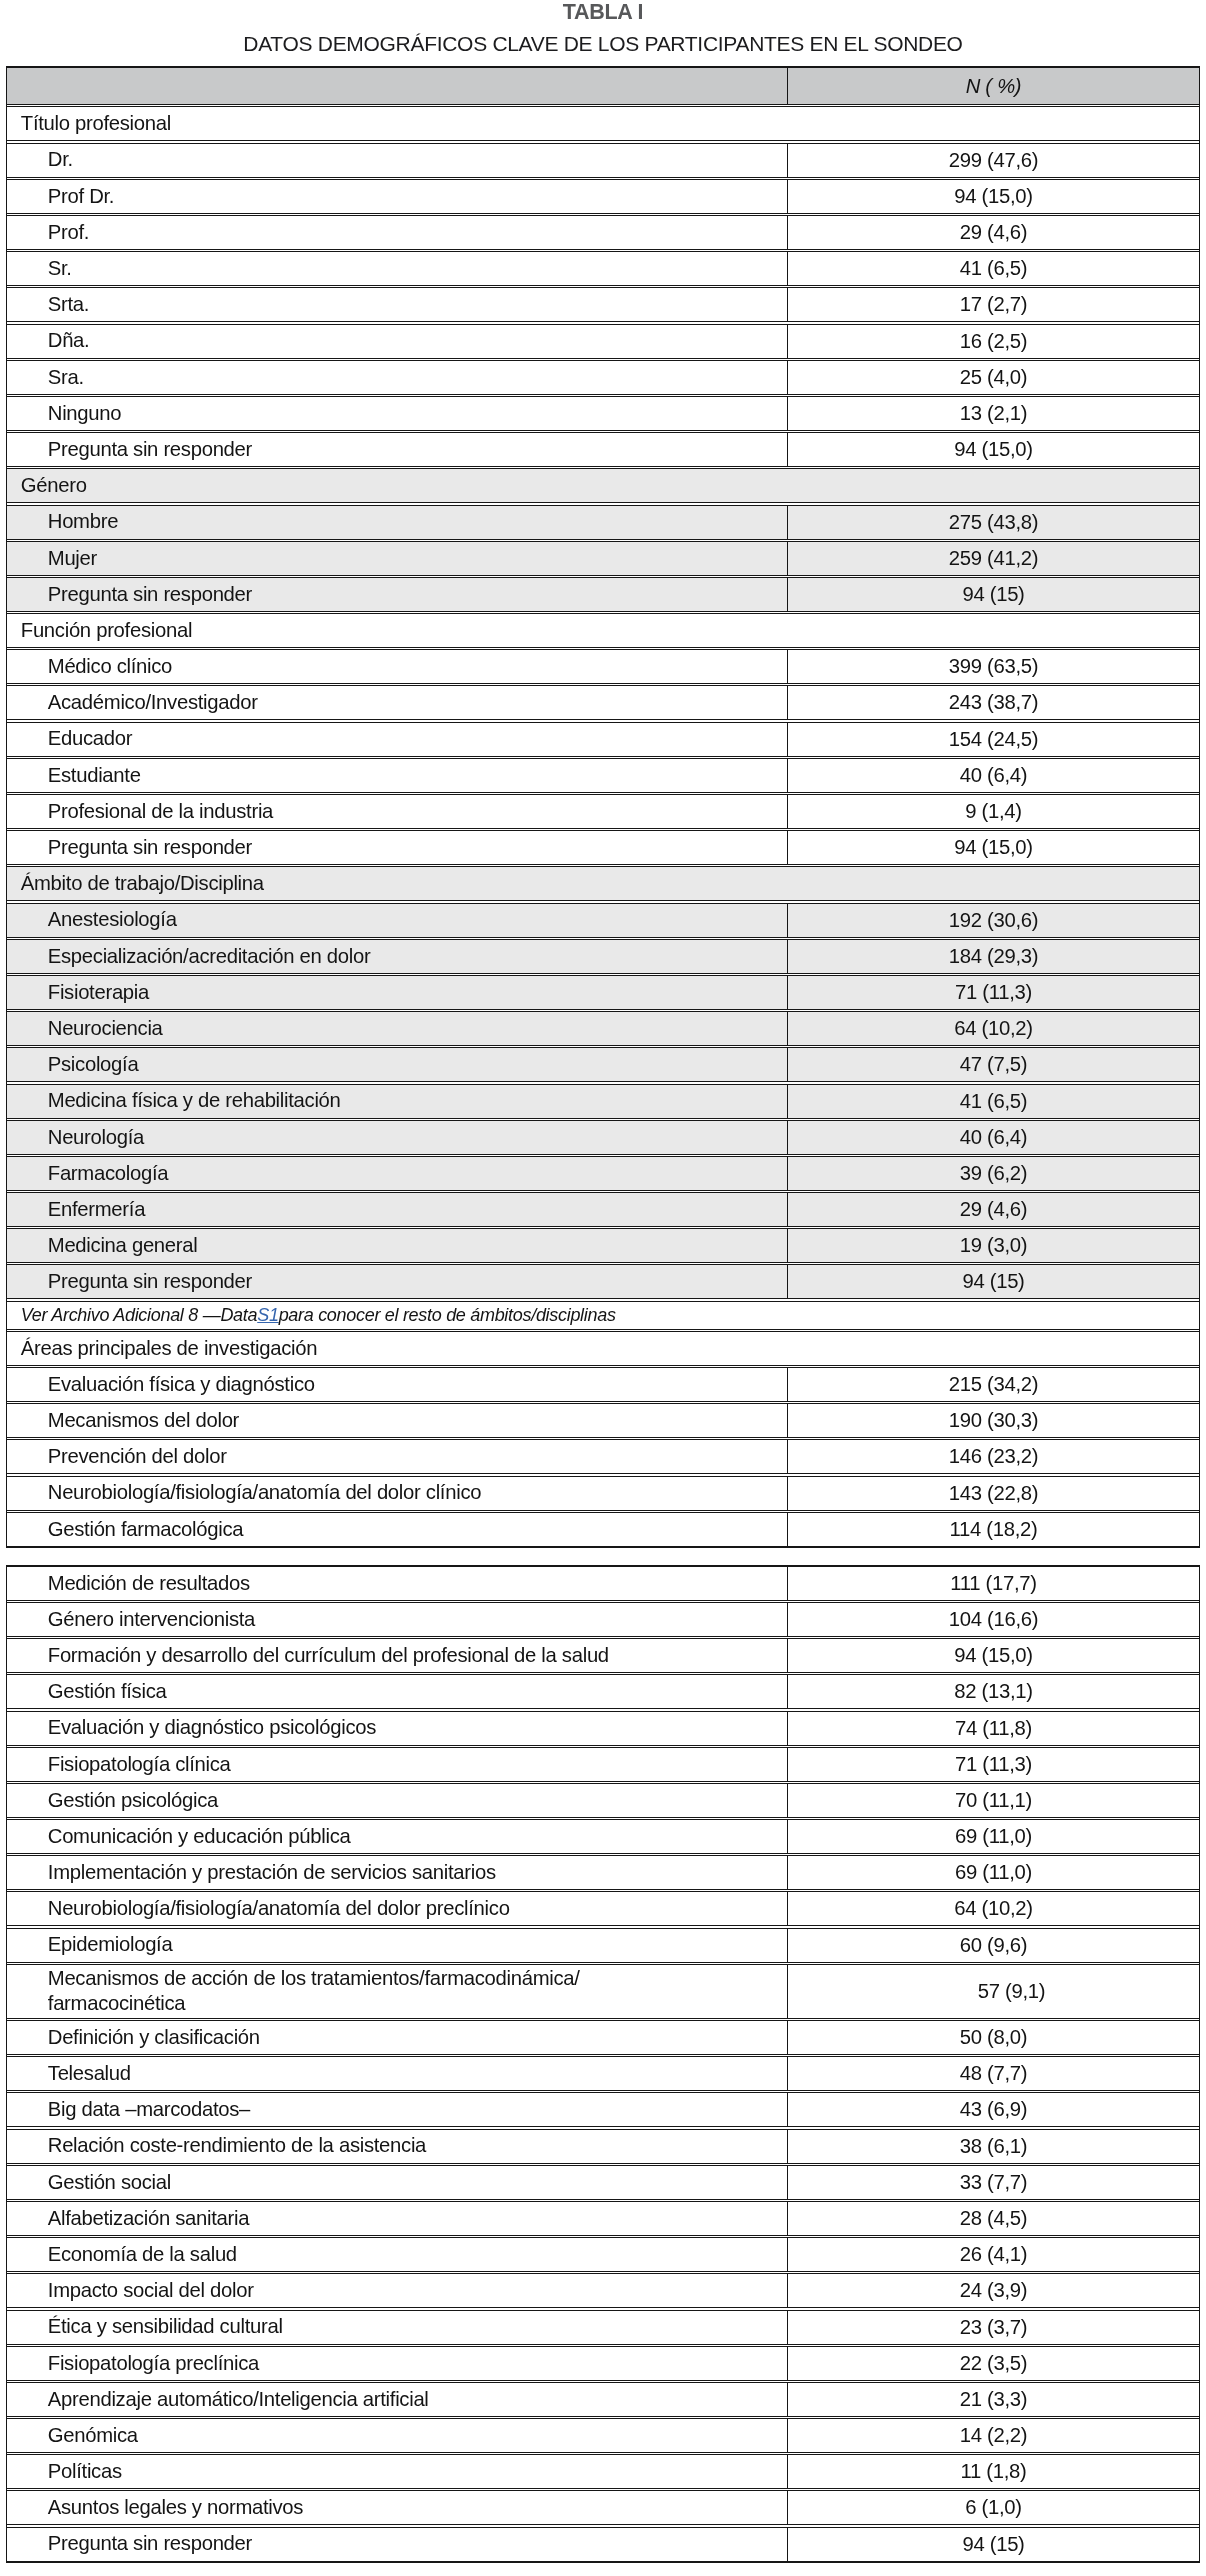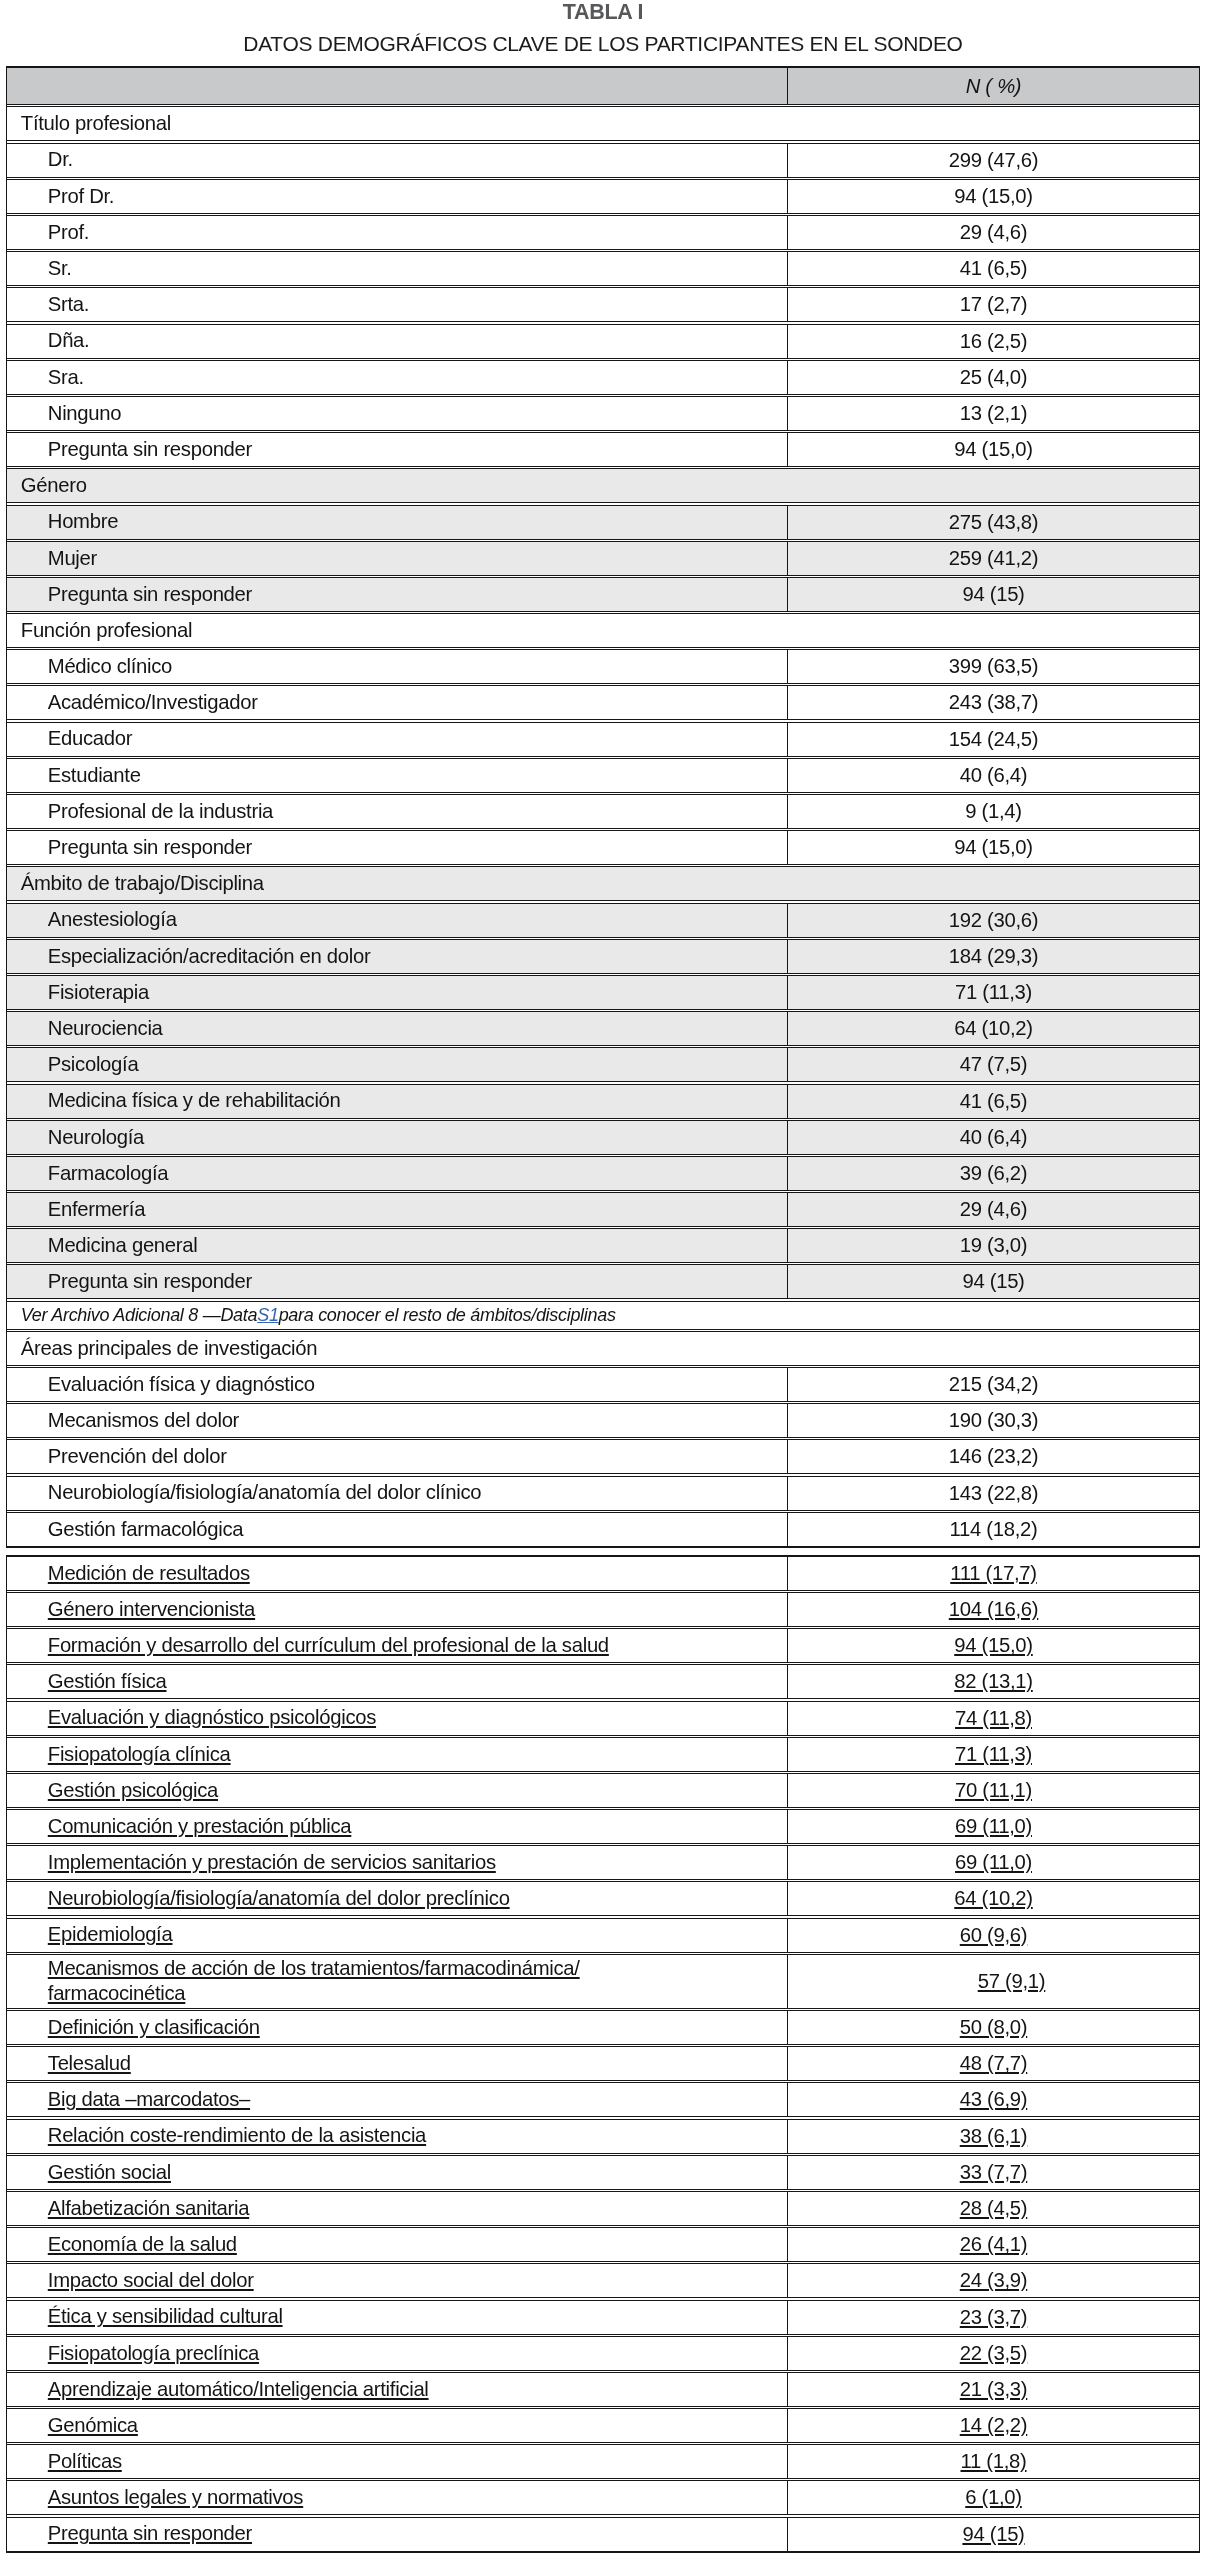--- a/index.html
+++ b/index.html
@@ -10,21 +10,21 @@
   }
   .titles { text-align:center; }
   .main-title { font-size:21.5px; font-weight:bold; color:#57585a; line-height:1.15; }
   .sub-title  { font-size:21px; font-weight:normal; color:#1c1c1e; margin-top:7px; line-height:1.15; }
 
   .tablewrap { margin:10.4px 5.8px 0 5.8px; }
   .tbl {
     border:1.7px solid #161616; background:#ffffff;
     display:flex; flex-direction:column; gap:1.2px;
   }
-  .tbl + .tbl { margin-top:7px;text-decoration:underline; }
+  .tbl + .tbl { margin-top:17px; }
 
   .row {
     display:flex; align-items:stretch; box-sizing:border-box;
     border-top:1.7px solid #161616; border-bottom:1.7px solid #161616;
     min-height:35px; background:#ffffff; font-size:20.3px;
   }
   .row.shade { background:#e9e9e9; }
   .row.header { background:#c8c9ca; min-height:38px; font-style:italic; }
   .row.tall { min-height:55px;gap:36px; }
   .row.note { min-height:29px; font-style:italic; font-size:18px; }
@@ -334,21 +334,21 @@
           <div class="cell value-cell">71 (11,3)</div>
         </div>
         <div class="row data">
           <div class="cell label-cell">
             <span class="lbl">Gestión psicológica</span>
           </div>
           <div class="cell value-cell">70 (11,1)</div>
         </div>
         <div class="row data">
           <div class="cell label-cell">
-            <span class="lbl">Comunicación y prestación pública</span>
+            <span class="lbl">Comunicación y educación pública</span>
           </div>
           <div class="cell value-cell">69 (11,0)</div>
         </div>
         <div class="row data">
           <div class="cell label-cell">
             <span class="lbl">Implementación y prestación de servicios sanitarios</span>
           </div>
           <div class="cell value-cell">69 (11,0)</div>
         </div>
         <div class="row data">

